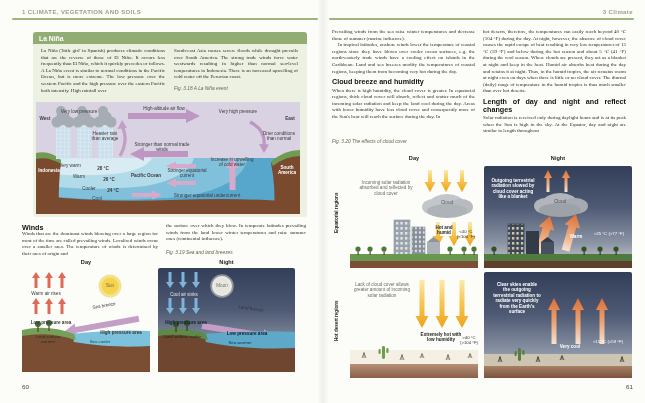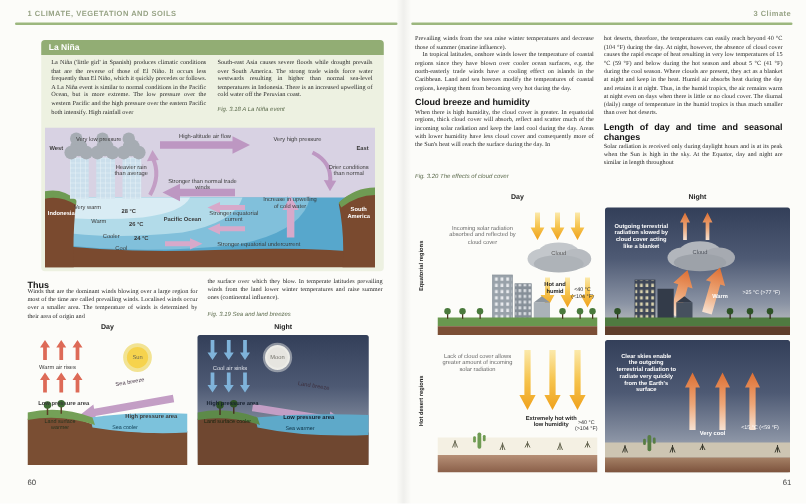--- a/index.html
+++ b/index.html
@@ -123,21 +123,21 @@
       <div class="fig-lbl b" style="left:64px;top:75px;width:18px;">26 °C</div>
       <div class="fig-lbl" style="left:40px;top:84px;width:26px;">Cooler</div>
       <div class="fig-lbl b" style="left:68px;top:86px;width:18px;">24 °C</div>
       <div class="fig-lbl" style="left:50px;top:94px;width:22px;">Cool</div>
       <div class="fig-lbl b" style="left:88px;top:71px;width:44px;">Pacific Ocean</div>
       <div class="fig-lbl" style="left:131px;top:66px;width:40px;">Stronger equatorial current</div>
       <div class="fig-lbl" style="left:174px;top:55px;width:44px;">Increase in upwelling of cold water</div>
       <div class="fig-lbl" style="left:128px;top:91px;width:86px;">Stronger equatorial undercurrent</div>
     </div>
 
-    <div class="abs h2" style="left:22px;top:221px;">Thus</div>
+    <div class="abs h2" style="left:22px;top:221px;">Winds</div>
     <div class="abs body-text" style="left:22px;top:231px;width:136px;">Winds that are the dominant winds blowing over a large region for most of the time are called prevailing winds. Localised winds occur over a smaller area. The temperature of winds is determined by their area of origin and</div>
     <div class="abs body-text" style="left:166px;top:223px;width:140px;">the surface over which they blow. In temperate latitudes prevailing winds from the land lower winter temperatures and raise summer ones (continental influence).</div>
     <div class="abs caption" style="left:166px;top:250px;">Fig. 3.19  Sea and land breezes</div>
 
     <div class="abs fig-col-head" style="left:22px;top:259px;width:128px;">Day</div>
     <div class="abs fig-col-head" style="left:158px;top:259px;width:137px;">Night</div>
 
     <div class="panel" style="left:22px;top:268px;width:128px;height:104px;">
       <svg width="128" height="104" viewBox="0 0 128 104">
         <g fill="#dd6a57">
@@ -215,21 +215,21 @@
 
     <div class="abs body-text" style="left:9px;top:29px;width:143px;">
       <p>Prevailing winds from the sea raise winter temperatures and decrease those of summer (marine influence).</p>
       <p class="indent">In tropical latitudes, onshore winds lower the temperature of coastal regions since they have blown over cooler ocean surfaces, e.g. the north-easterly trade winds have a cooling effect on islands in the Caribbean. Land and sea breezes modify the temperatures of coastal regions, keeping them from becoming very hot during the day.</p>
       <div class="h2">Cloud breeze and humidity</div>
       <p>When there is high humidity, the cloud cover is greater. In equatorial regions, thick cloud cover will absorb, reflect and scatter much of the incoming solar radiation and keep the land cool during the day. Areas with lower humidity have less cloud cover and consequently more of the Sun's heat will reach the surface during the day. In</p>
     </div>
 
     <div class="abs body-text" style="left:160px;top:29px;width:143px;">
       <p>hot deserts, therefore, the temperatures can easily reach beyond 40 °C (104 °F) during the day. At night, however, the absence of cloud cover causes the rapid escape of heat resulting in very low temperatures of 15 °C (59 °F) and below during the hot season and about 5 °C (41 °F) during the cool season. Where clouds are present, they act as a blanket at night and keep in the heat. Humid air absorbs heat during the day and retains it at night. Thus, in the humid tropics, the air remains warm at night even on days when there is little or no cloud cover. The diurnal (daily) range of temperature in the humid tropics is thus much smaller than over hot deserts.</p>
-      <div class="h2">Length of day and time and seasonal changes</div>
+      <div class="h2">Length of day and night and reflect changes</div>
       <p>Solar radiation is received only during daylight hours and is at its peak when the Sun is high in the sky. At the Equator, day and night are similar in length throughout</p>
     </div>
 
     <div class="abs caption" style="left:9px;top:139px;">Fig. 3.20  The effects of cloud cover</div>
 
     <div class="abs fig-col-head" style="left:27px;top:155px;width:128px;">Day</div>
     <div class="abs fig-col-head" style="left:161px;top:155px;width:148px;">Night</div>
     <div class="abs fig-lbl b rot" style="left:-18px;top:210px;width:64px;color:#222;">Equatorial regions</div>
     <div class="abs fig-lbl b rot" style="left:-18px;top:318px;width:64px;color:#222;">Hot desert regions</div>
 

